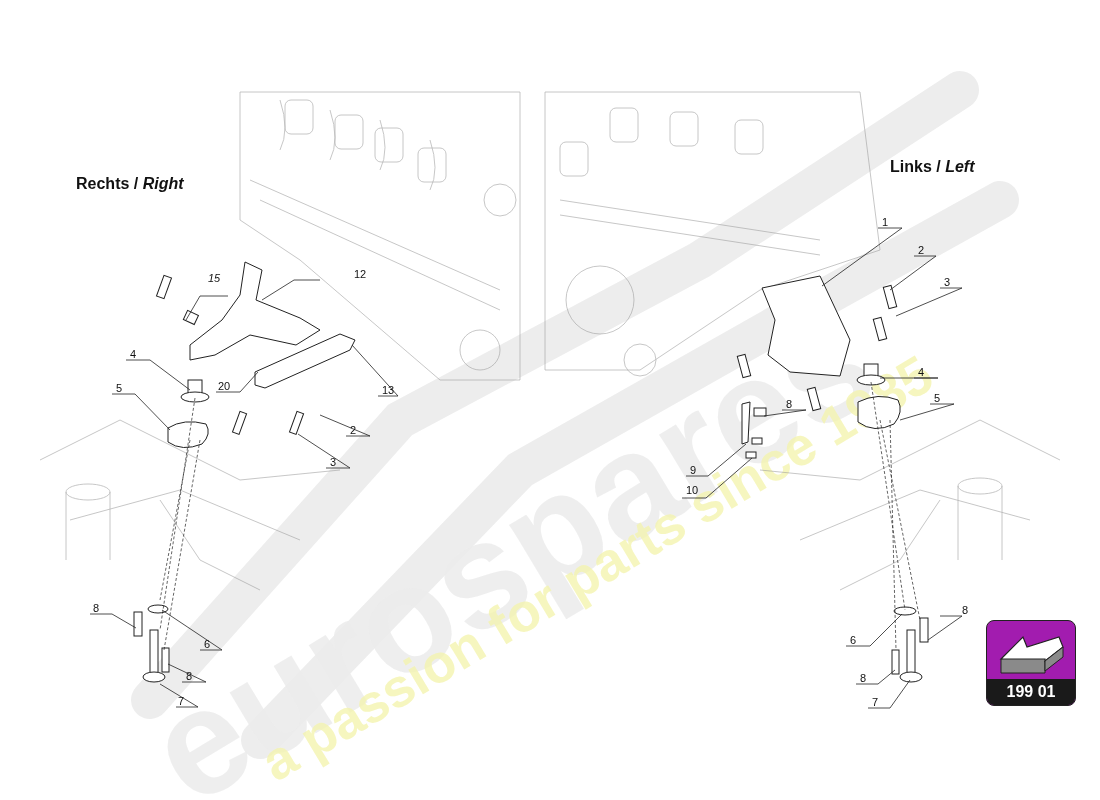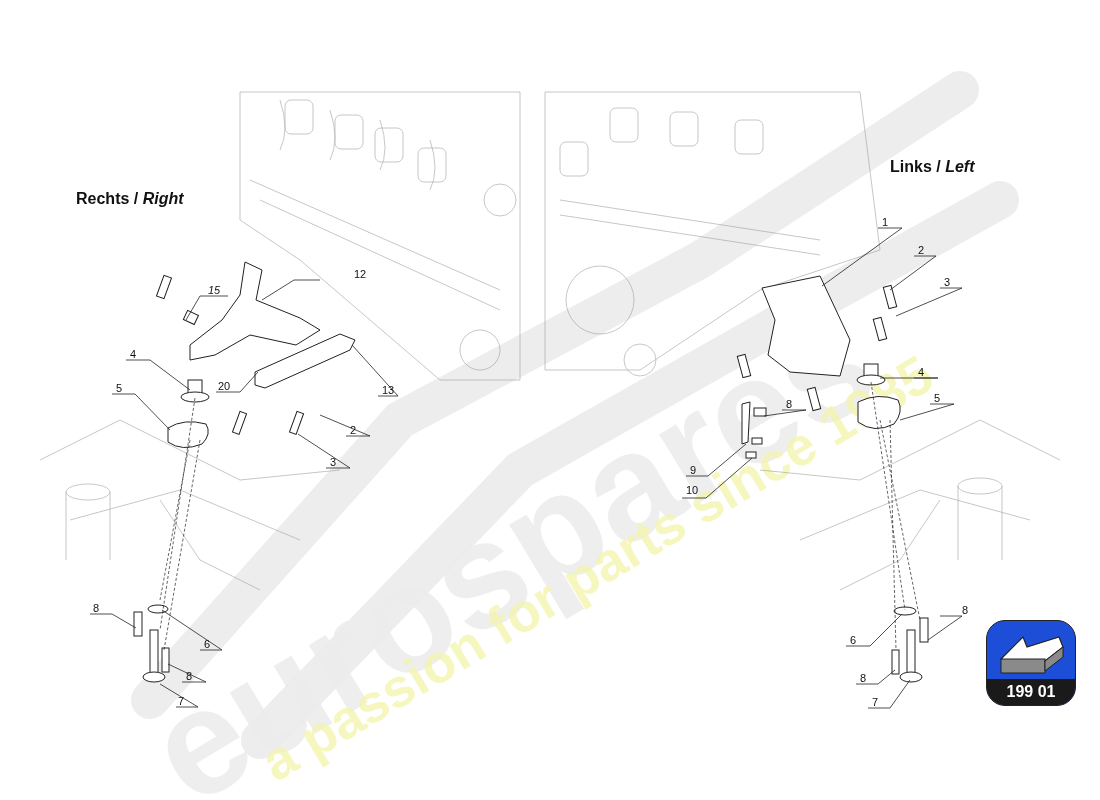--- a/index.html
+++ b/index.html
@@ -3,21 +3,21 @@
 <meta charset="utf-8">
 <style>
   html,body{margin:0;padding:0;background:#fff;}
   body{width:1100px;height:800px;position:relative;overflow:hidden;font-family:"Liberation Sans",sans-serif;}
   .title{position:absolute;font-size:16px;font-weight:bold;color:#111;}
   .title i{font-style:italic;}
   .watermark{position:absolute;left:0;top:0;width:1100px;height:800px;pointer-events:none;}
   .wm-text{position:absolute;font-family:"Liberation Sans",sans-serif;font-weight:bold;transform-origin:left top;}
   .diagram{position:absolute;left:0;top:0;width:1100px;height:800px;}
   .callout{position:absolute;font-size:11px;color:#111;}
-  .badge{position:absolute;left:986px;top:620px;width:88px;height:84px;border:1.5px solid #222;border-radius:19px;overflow:hidden;background:#1d4ed8;}
+  .badge{position:absolute;left:986px;top:620px;width:88px;height:84px;border:1.5px solid #222;border-radius:8px;overflow:hidden;background:#a21caf;}
   .badge .code{position:absolute;left:0;bottom:0;width:100%;height:26px;background:#1a1a1a;color:#fff;font-weight:bold;font-size:16px;text-align:center;line-height:26px;}
 </style>
 </head>
 <body>
 
 <div class="watermark">
   <svg width="1100" height="800">
     <g fill="none" stroke="#e9e9e9" stroke-width="38" stroke-linecap="round" opacity="0.8">
       <path d="M150 700 L400 420 L700 260 L960 90"></path>
       <path d="M260 740 L520 470 L820 300 L1000 200"></path>
@@ -141,31 +141,31 @@
     <path d="M782 410 L806 410 L764 416"></path>
     <path d="M686 476 L708 476 L746 444"></path>
     <path d="M682 498 L706 498 L752 458"></path>
     <path d="M940 616 L962 616 L928 640"></path>
     <path d="M846 646 L870 646 L902 614"></path>
     <path d="M856 684 L878 684 L895 670"></path>
     <path d="M868 708 L890 708 L910 680"></path>
   </g>
 </svg>
 
-<div class="title" style="left:76px;top:190px;">
+<div class="title" style="left:76px;top:175px;">
   <span>Rechts /</span>
   <i>Right</i>
 </div>
 <div class="title" style="left:890px;top:158px;">
   <span>Links /</span>
   <i>Left</i>
 </div>
 
 <div id="callouts-right">
-    <div class="callout" style="left: 208px; top: 284px; font-style: italic;">15</div>
+    <div class="callout" style="left: 208px; top: 272px; font-style: italic;">15</div>
     <div class="callout" style="left: 306px; top: 268px; margin-left: 48px;">12</div>
     <div class="callout" style="left: 130px; top: 348px;">4</div>
     <div class="callout" style="left: 116px; top: 382px;">5</div>
     <div class="callout" style="left: 218px; top: 380px;">20</div>
     <div class="callout" style="left: 382px; top: 384px; text-align: center;">13</div>
     <div class="callout" style="left: 350px; top: 424px;">2</div>
     <div class="callout" style="left: 330px; top: 456px;">3</div>
     <div class="callout" style="left: 93px; top: 602px;">8</div>
     <div class="callout" style="left: 204px; top: 638px;">6</div>
     <div class="callout" style="left: 186px; top: 670px;">8</div>

